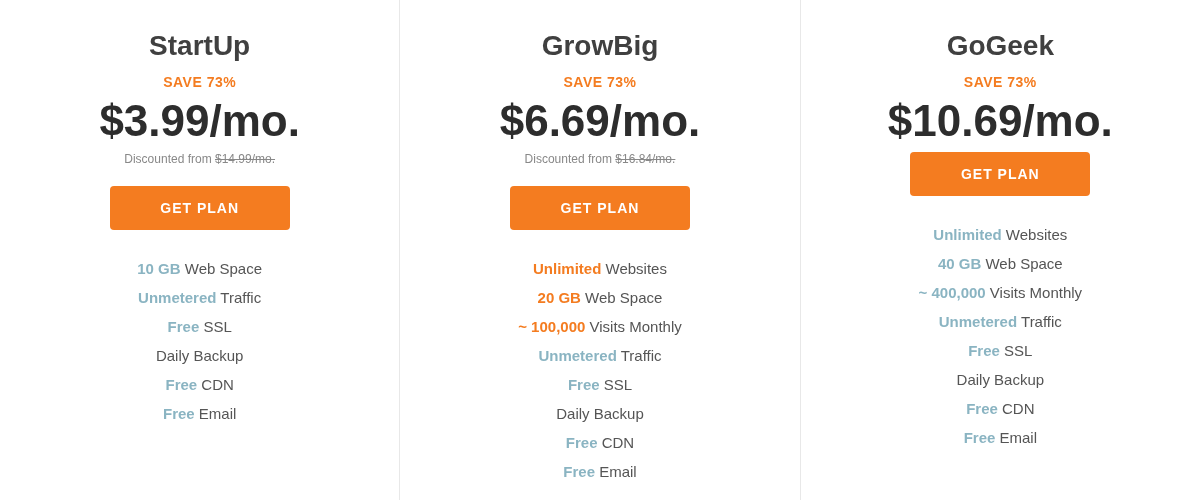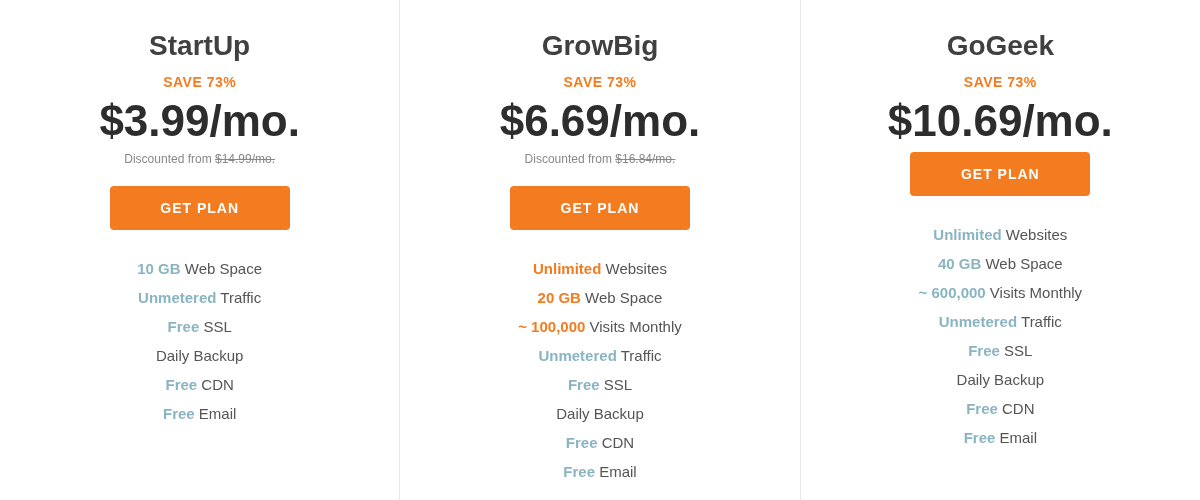--- a/index.html
+++ b/index.html
@@ -127,21 +127,21 @@
       </ul>
     </div>
     <div class="plan-card">
       <div class="plan-name">GoGeek</div>
       <div class="save-badge">SAVE 73%</div>
       <div class="price">$10.69/mo.</div>
       <button class="get-plan-btn">GET PLAN</button>
       <ul class="features-list">
         <li><span class="highlight">Unlimited</span> Websites</li>
         <li><span class="highlight">40 GB</span> Web Space</li>
-        <li><span class="highlight">~ 600,000</span> Visits Monthly</li>
+        <li><span class="highlight">~ 400,000</span> Visits Monthly</li>
         <li><span class="highlight">Unmetered</span> Traffic</li>
         <li><span class="highlight">Free</span> SSL</li>
         <li>Daily Backup</li>
         <li><span class="highlight">Free</span> CDN</li>
         <li><span class="highlight">Free</span> Email</li>
       </ul>
     </div>
   </div>
 
 </body></html>

